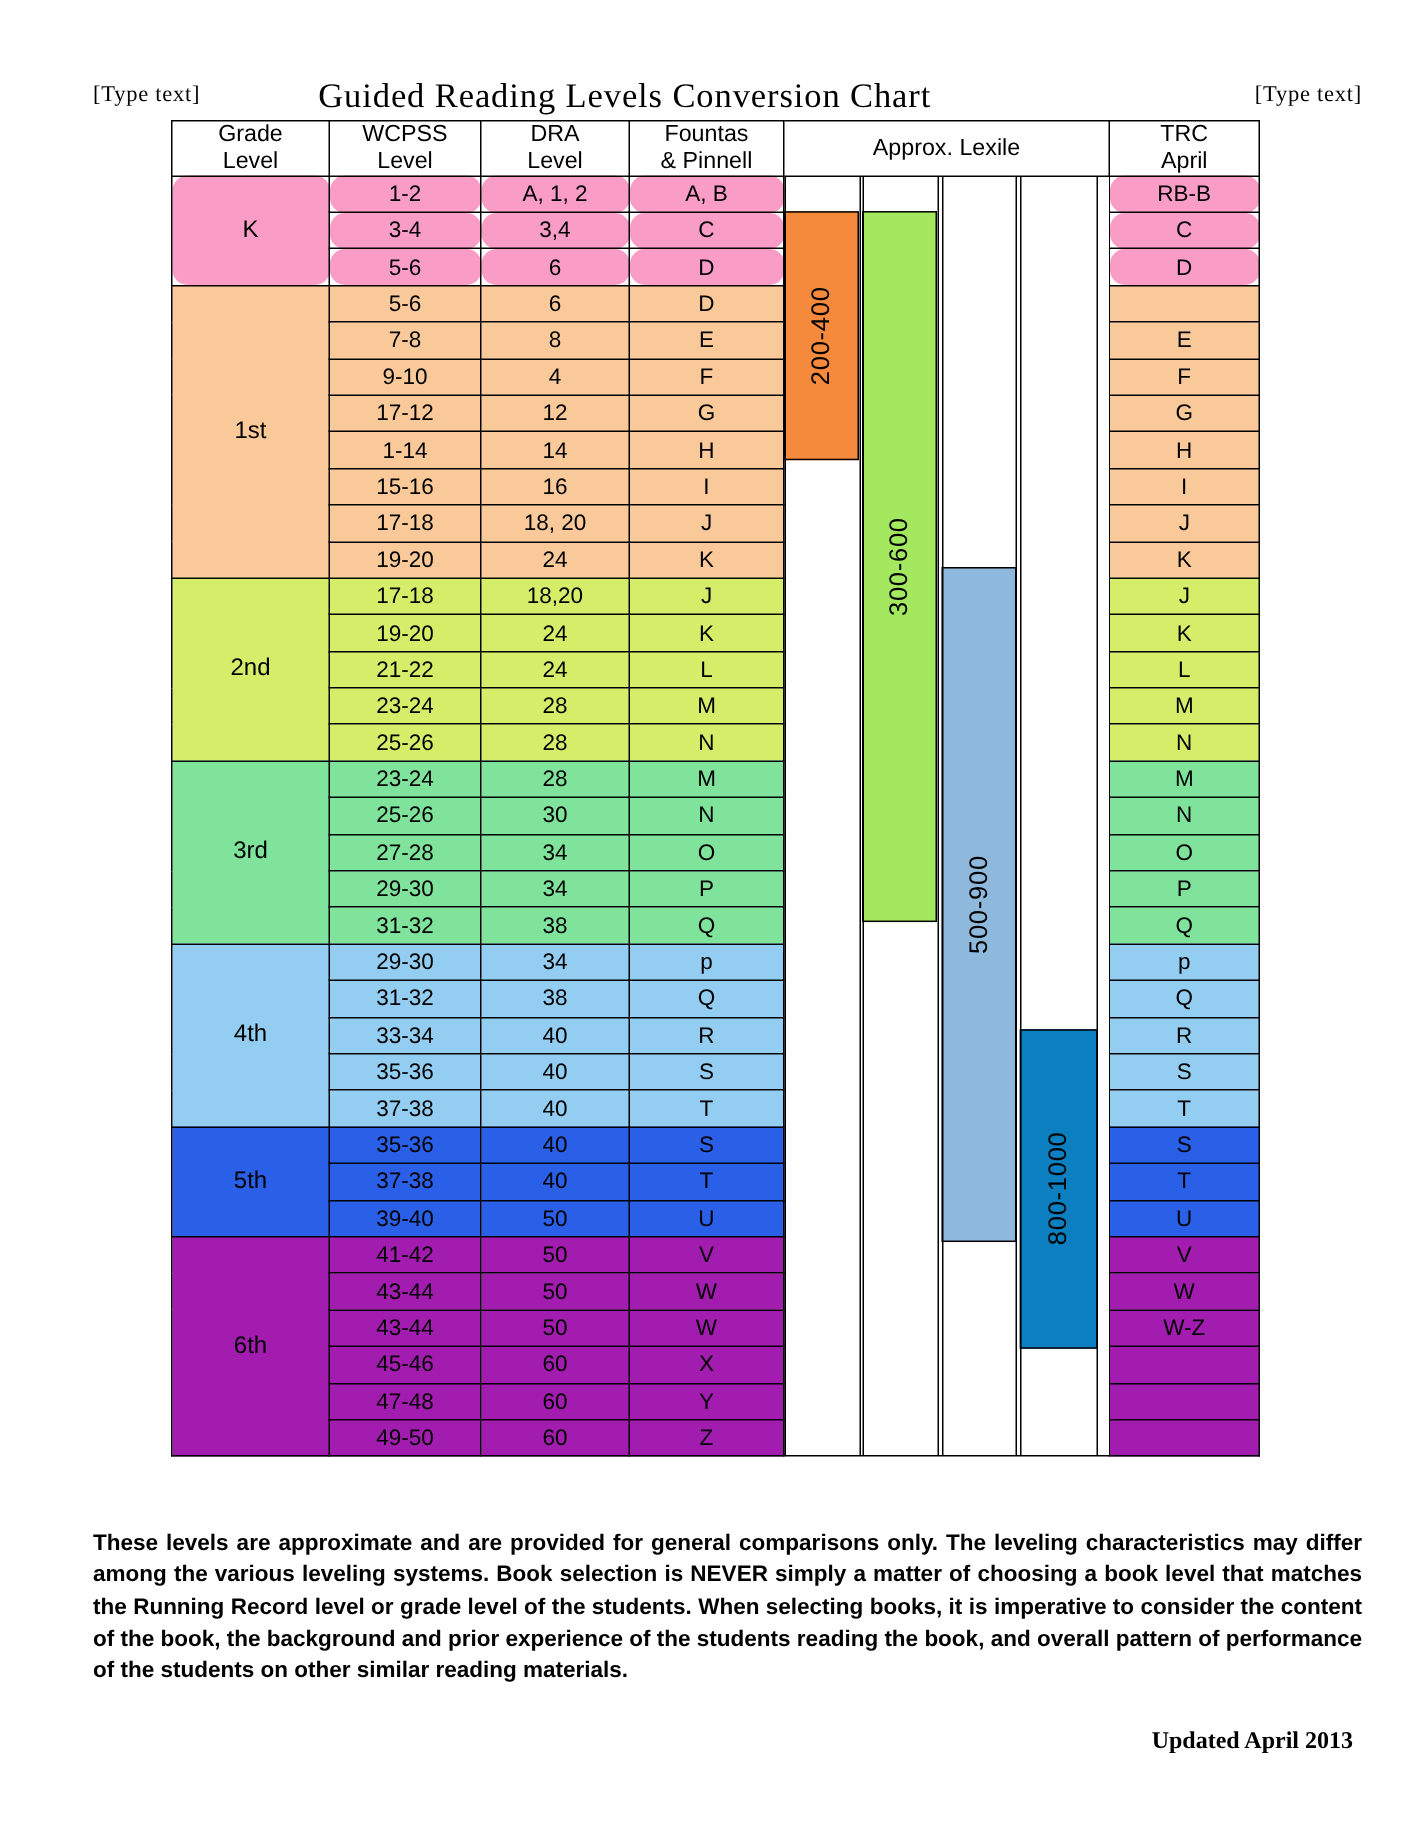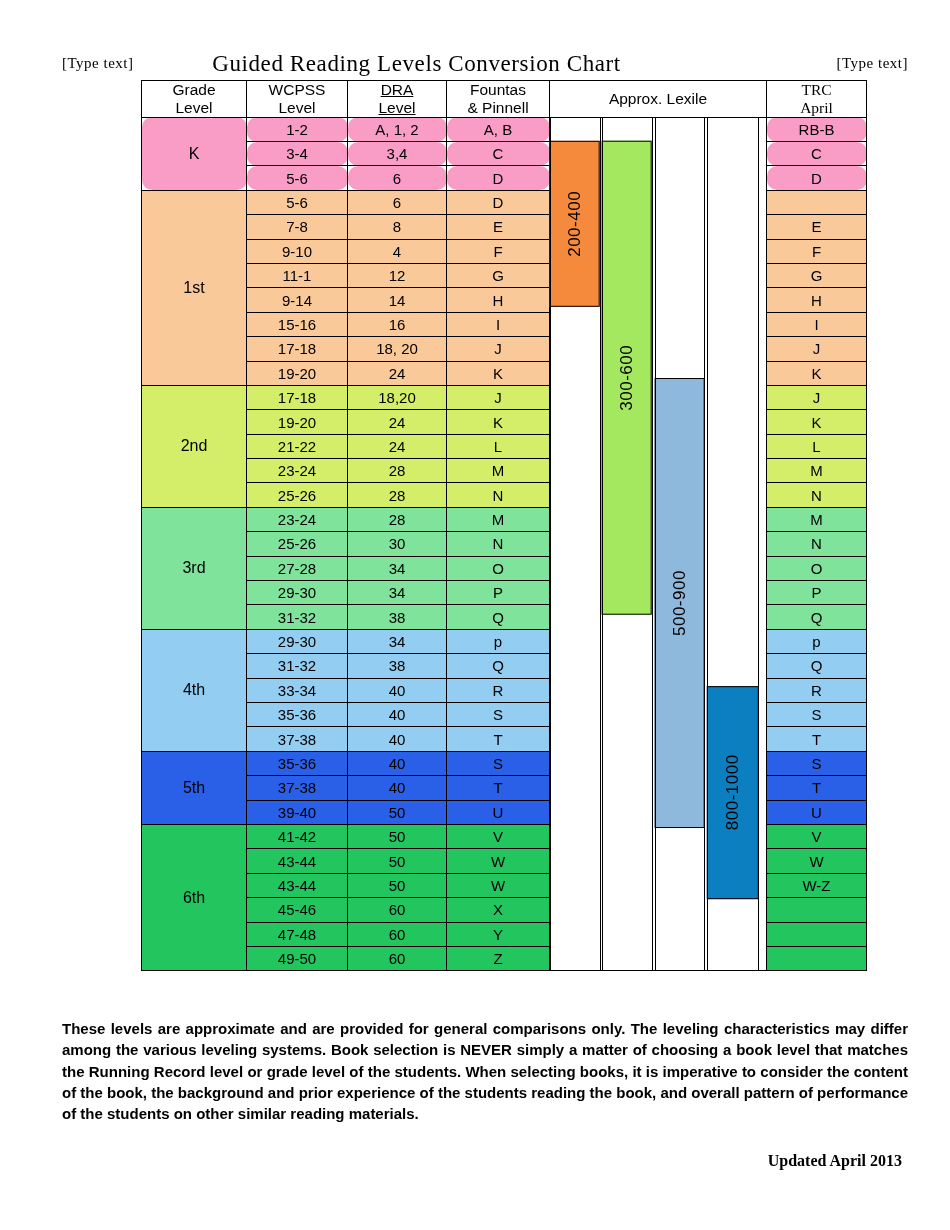--- a/index.html
+++ b/index.html
@@ -54,21 +54,21 @@
     top: -4px;
     text-align: center;
     font-size: 23px;
     font-family: "Liberation Serif", serif;
     letter-spacing: 0.6px;
   }
 
   
   .chart-wrap {
     position: absolute;
-    left: 131px;
+    left: 104px;
     top: 80px;
     width: 721px;
   }
   table.chart {
     border-collapse: collapse;
     table-layout: fixed;
     width: 721px;
     font-size: 15px;
   }
   table.chart td, table.chart th {
@@ -81,33 +81,33 @@
   }
   thead th {
     font-weight: bold;
     font-size: 15.5px;
     height: 27px;
     line-height: 1.15;
     background: #ffffff;
   }
   .c-grade { width: 104px; }
   .c-wcpss { width: 100px; }
-  .c-dra   { width: 98px; text-decoration: underline; }
+  .c-dra   { width: 98px; }
   .c-fp    { width: 102px; }
   .c-lex   { width: 216px; }
-  .c-trc   { width: 99px; font-family: Liberation Serif, serif; }
+  .c-trc   { width: 99px; }
 
   
   .k    { background: #f99dc6; border-radius: 10px; }
   .g1   { background: #fac99a; }
   .g2   { background: #d4ee6a; }
   .g3   { background: #7fe39b; }
   .g4   { background: #93cdf2; }
   .g5   { background: #2a5fe8; }
-  .g6   { background: #22c55e; }
+  .g6   { background: #a21caf; }
 
   td.grade-label {
     font-size: 16px;
   }
   td.trc-cell { font-size: 15px; }
 
   
   td.lexile-host {
     padding: 0;
     position: relative;
@@ -253,27 +253,27 @@
             <td class="g1">E</td>
             <td class="trc-cell g1">E</td>
           </tr>
           <tr>
             <td class="g1">9-10</td>
             <td class="g1">4</td>
             <td class="g1">F</td>
             <td class="trc-cell g1">F</td>
           </tr>
           <tr>
-            <td class="g1">11-1</td>
+            <td class="g1">17-12</td>
             <td class="g1">12</td>
             <td class="g1">G</td>
             <td class="trc-cell g1">G</td>
           </tr>
           <tr>
-            <td class="g1">9-14</td>
+            <td class="g1">1-14</td>
             <td class="g1">14</td>
             <td class="g1">H</td>
             <td class="trc-cell g1">H</td>
           </tr>
           <tr>
             <td class="g1">15-16</td>
             <td class="g1">16</td>
             <td class="g1">I</td>
             <td class="trc-cell g1">I</td>
           </tr>

